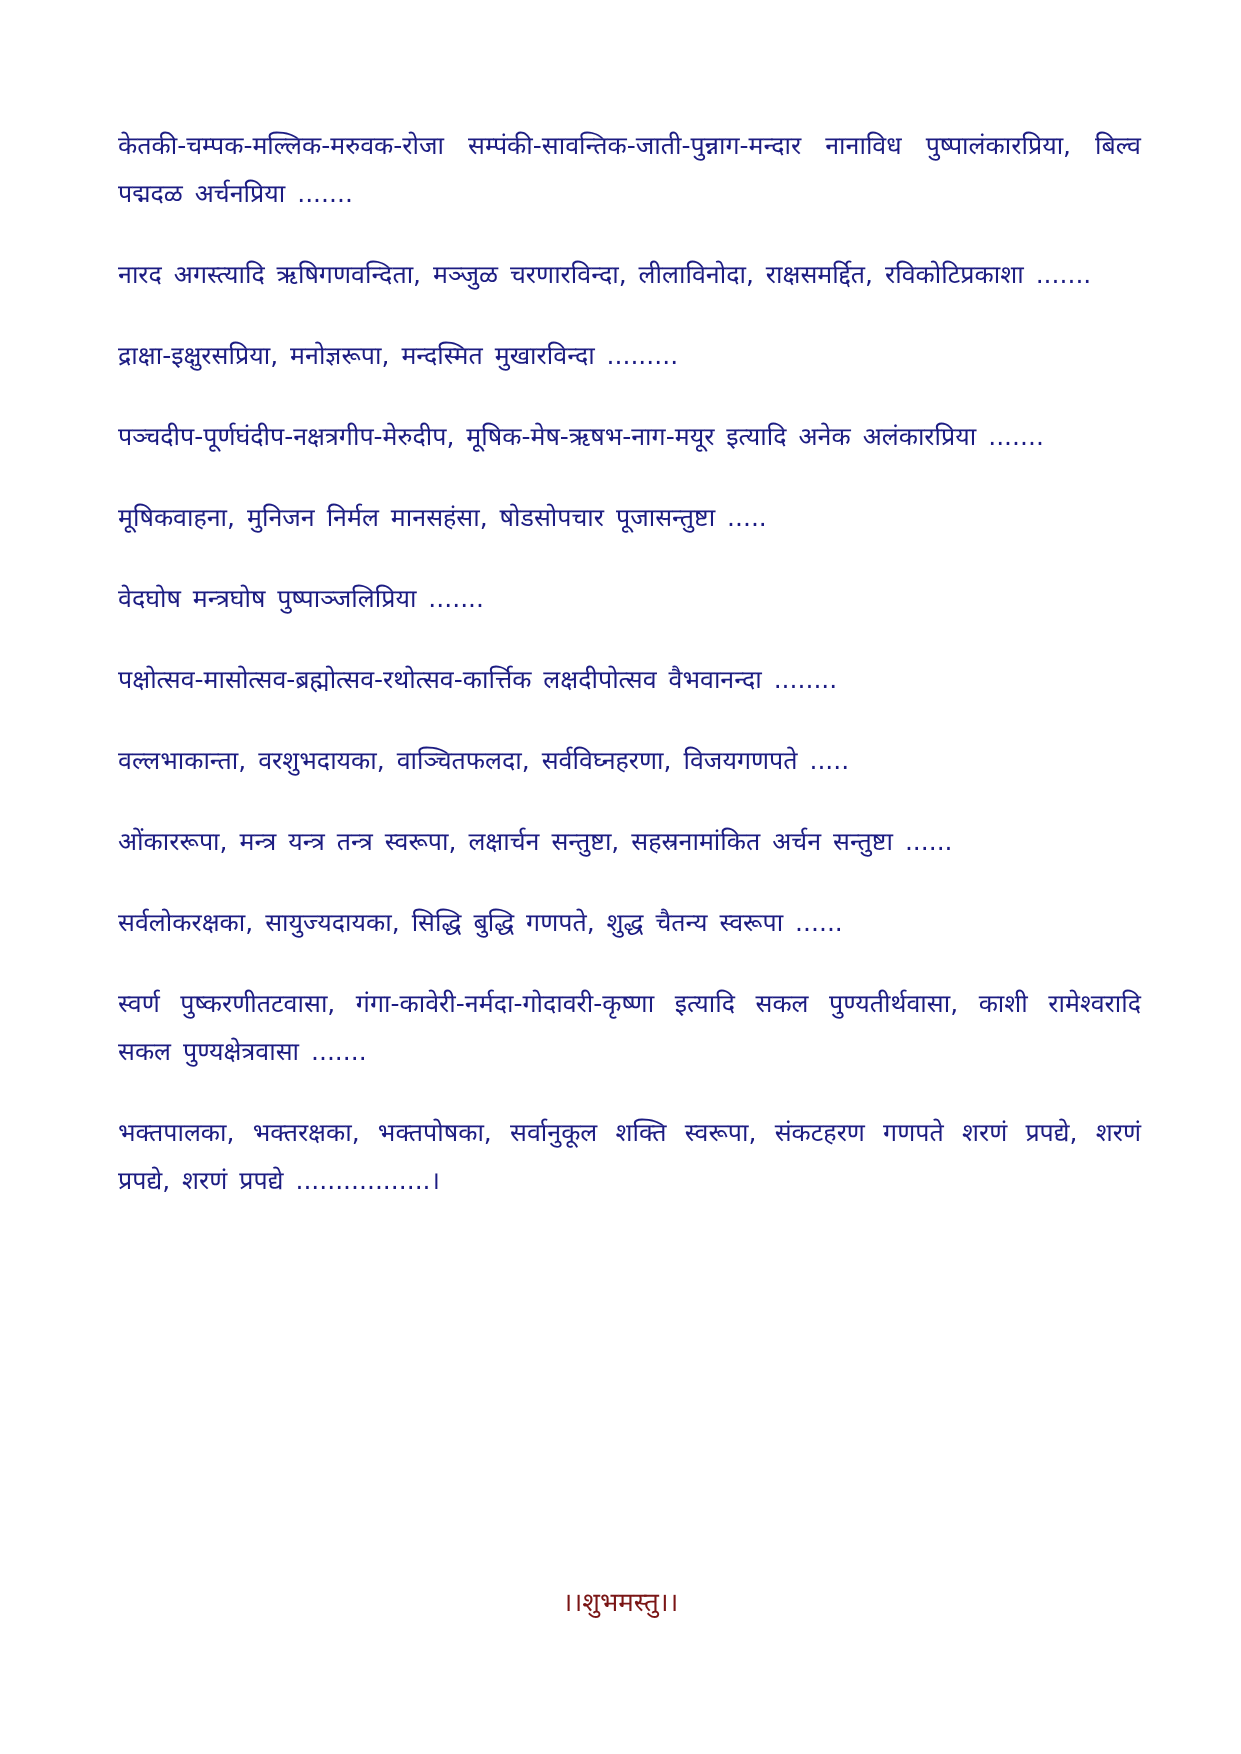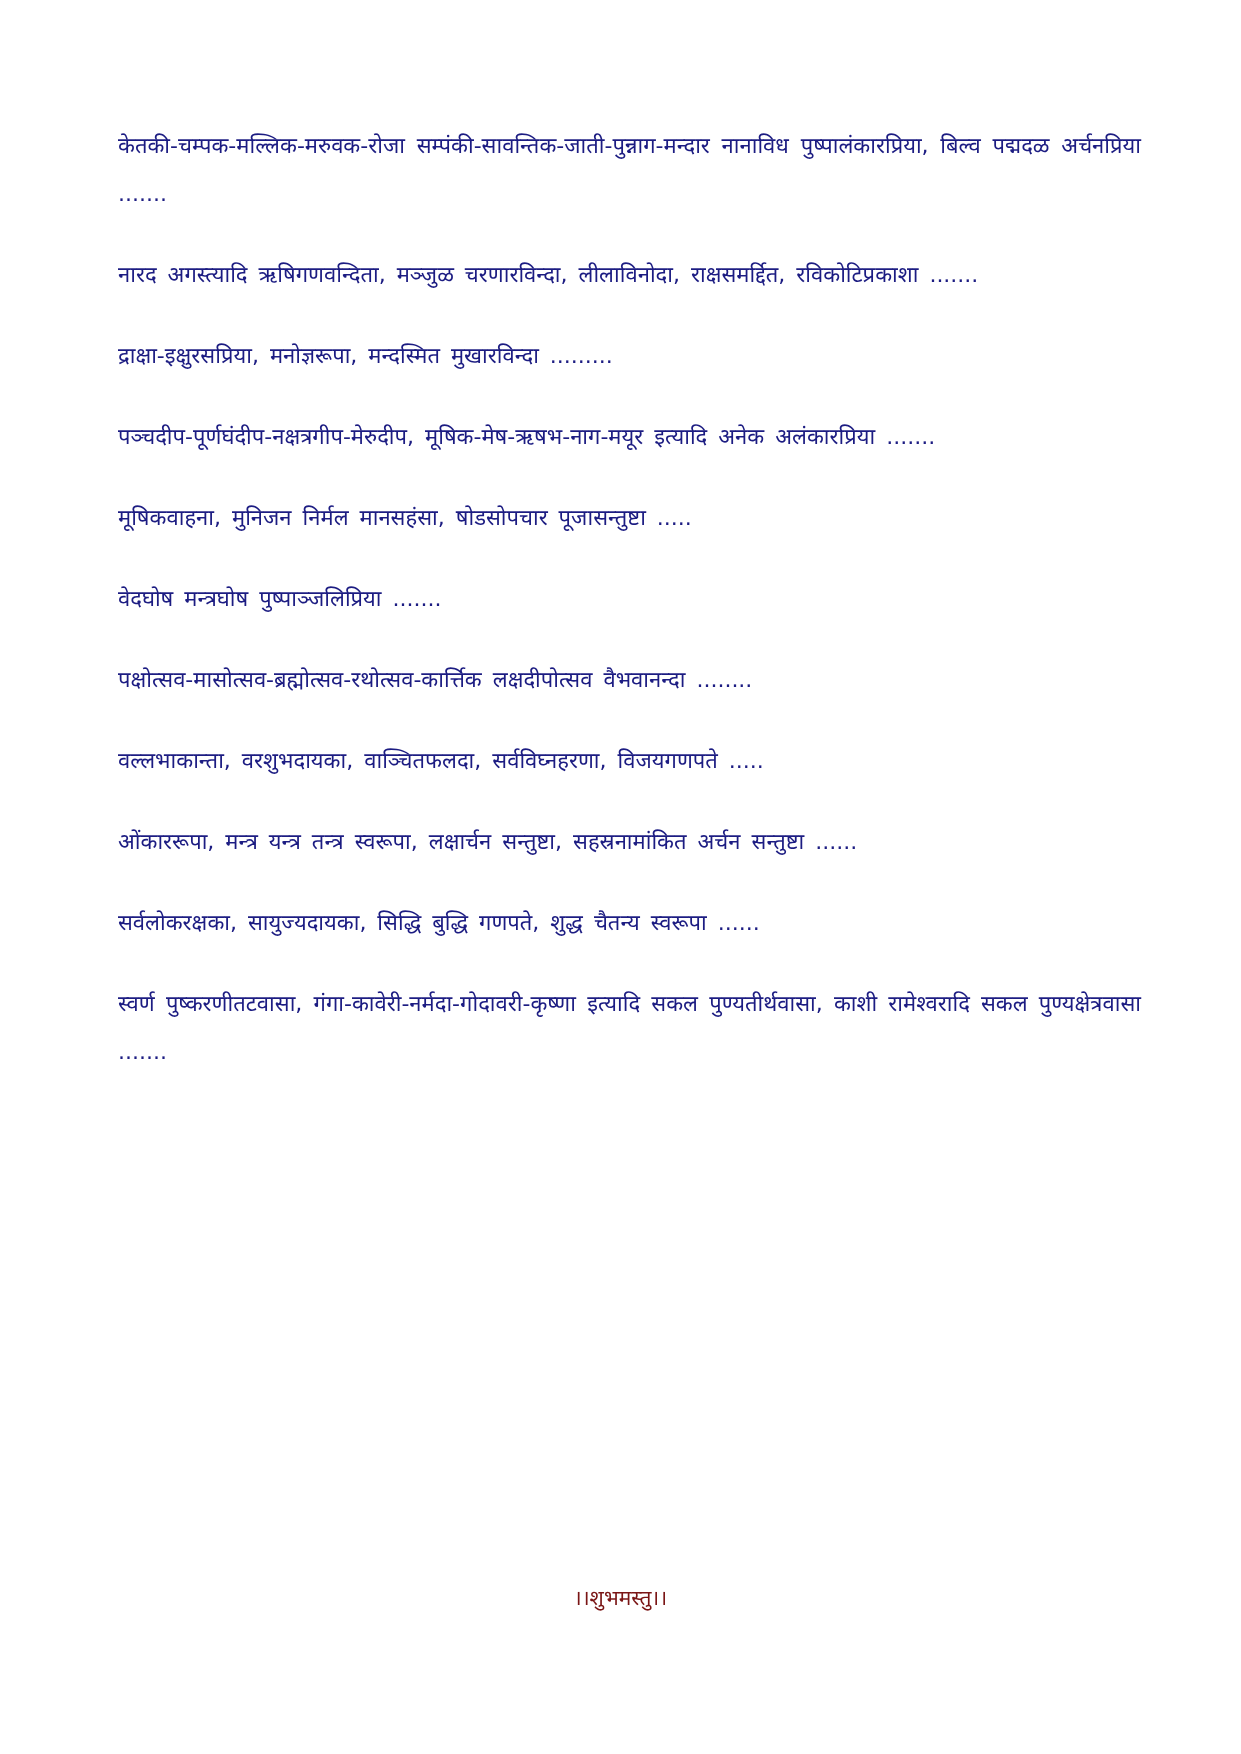--- a/index.html
+++ b/index.html
@@ -15,47 +15,48 @@
     }
     .page {
       position: absolute;
       left: 118px;
       top: 122px;
       width: 1030px;
     }
     .para {
       font-family: "DejaVu Sans", sans-serif;
       color: #1c1c82;
-      font-size: 22px;
+      font-size: 25px;
       line-height: 48px;
       margin: 0 7px 33px 0;
       text-align: justify;
       word-spacing: 4px;
     }
     .footer {
       position: absolute;
       left: 0;
       width: 1241px;
       top: 1583px;
       text-align: center;
       font-family: "DejaVu Sans", sans-serif;
-      font-size: 21px;
+      font-size: 26px;
       color: #7a1515;
     }
   </style>
 </head>
 <body>
 
 <div class="page">
   <p class="para">केतकी-चम्पक-मल्लिक-मरुवक-रोजा सम्पंकी-सावन्तिक-जाती-पुन्नाग-मन्दार नानाविध पुष्पालंकारप्रिया, बिल्व पद्मदळ अर्चनप्रिया .......</p>
   <p class="para">नारद अगस्त्यादि ऋषिगणवन्दिता, मञ्जुळ चरणारविन्दा, लीलाविनोदा, राक्षसमर्द्दित, रविकोटिप्रकाशा .......</p>
   <p class="para">द्राक्षा-इक्षुरसप्रिया, मनोज्ञरूपा, मन्दस्मित मुखारविन्दा .........</p>
   <p class="para">पञ्चदीप-पूर्णघंदीप-नक्षत्रगीप-मेरुदीप, मूषिक-मेष-ऋषभ-नाग-मयूर इत्यादि अनेक अलंकारप्रिया .......</p>
   <p class="para">मूषिकवाहना, मुनिजन निर्मल मानसहंसा, षोडसोपचार पूजासन्तुष्टा .....</p>
   <p class="para">वेदघोष मन्त्रघोष   पुष्पाञ्जलिप्रिया .......</p>
   <p class="para">पक्षोत्सव-मासोत्सव-ब्रह्मोत्सव-रथोत्सव-कार्त्तिक लक्षदीपोत्सव वैभवानन्दा ........</p>
   <p class="para">वल्लभाकान्ता, वरशुभदायका, वाञ्चितफलदा, सर्वविघ्नहरणा, विजयगणपते .....</p>
   <p class="para">ओंकाररूपा, मन्त्र यन्त्र तन्त्र स्वरूपा, लक्षार्चन सन्तुष्टा, सहस्रनामांकित अर्चन सन्तुष्टा ......</p>
   <p class="para">सर्वलोकरक्षका, सायुज्यदायका, सिद्धि बुद्धि गणपते, शुद्ध चैतन्य स्वरूपा ......</p>
   <p class="para">स्वर्ण पुष्करणीतटवासा, गंगा-कावेरी-नर्मदा-गोदावरी-कृष्णा इत्यादि सकल पुण्यतीर्थवासा, काशी रामेश्वरादि सकल पुण्यक्षेत्रवासा .......</p>
+  <p class="para">भक्तपालका, भक्तरक्षका, भक्तपोषका, सर्वानुकूल शक्ति स्वरूपा, संकटहरण गणपते शरणं प्रपद्ये, शरणं प्रपद्ये, शरणं प्रपद्ये .................।</p>
 </div>
 
 <div class="footer">।।शुभमस्तु।।</div>
 
 </body></html>

